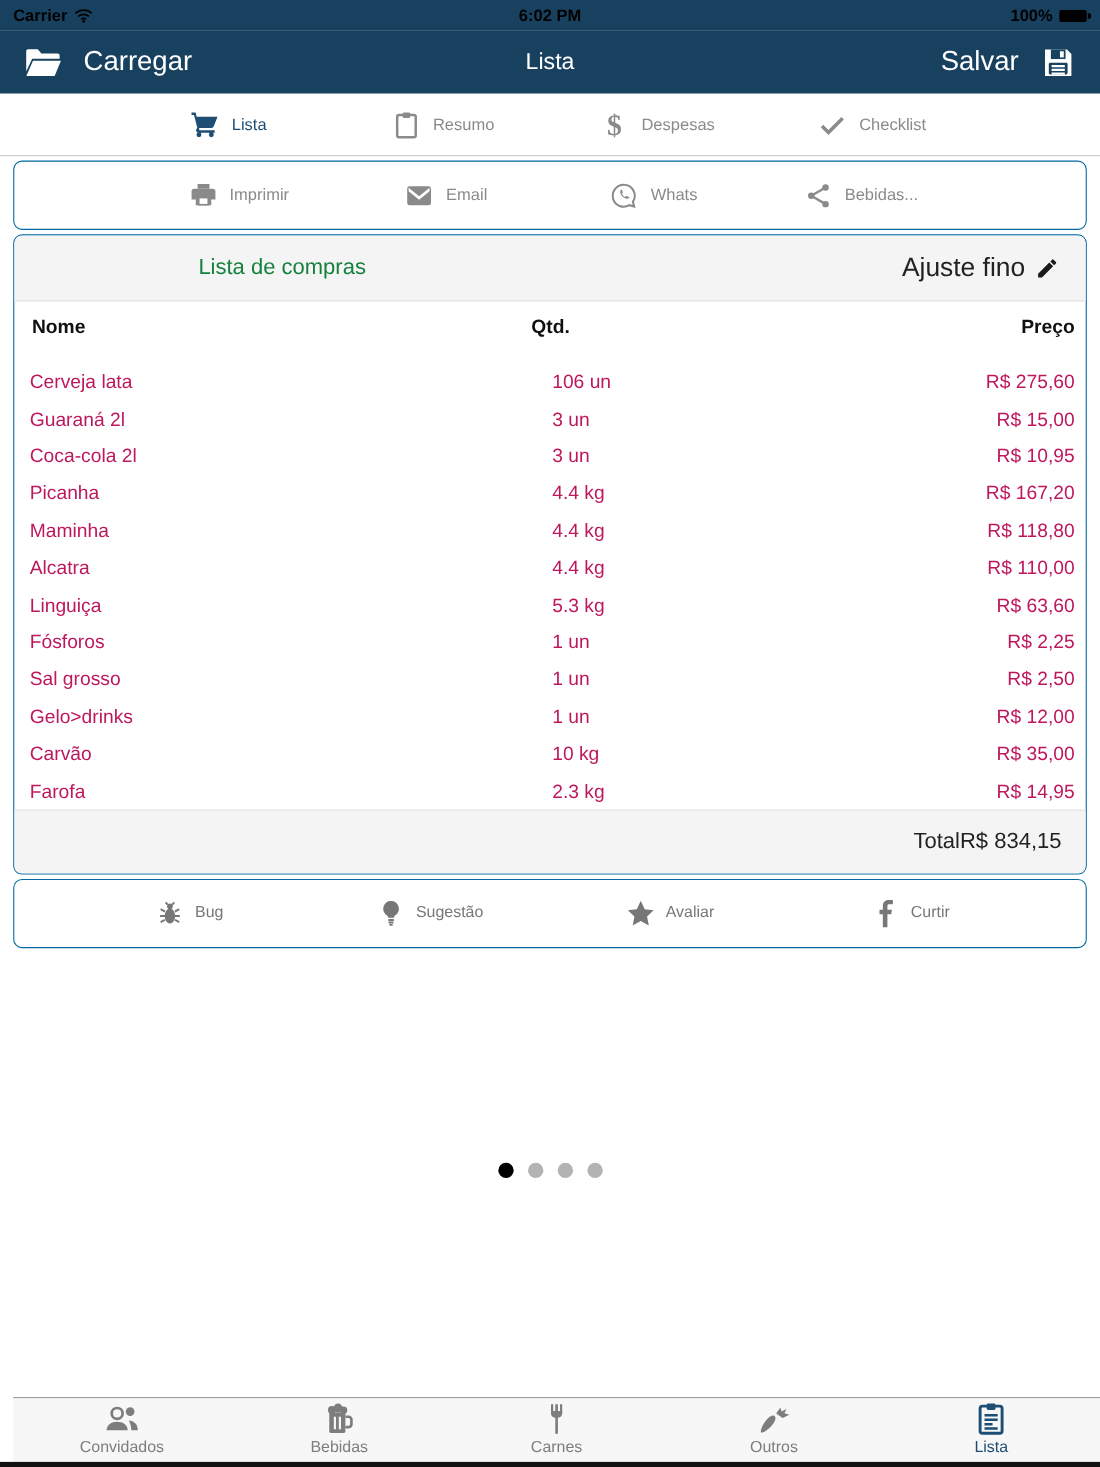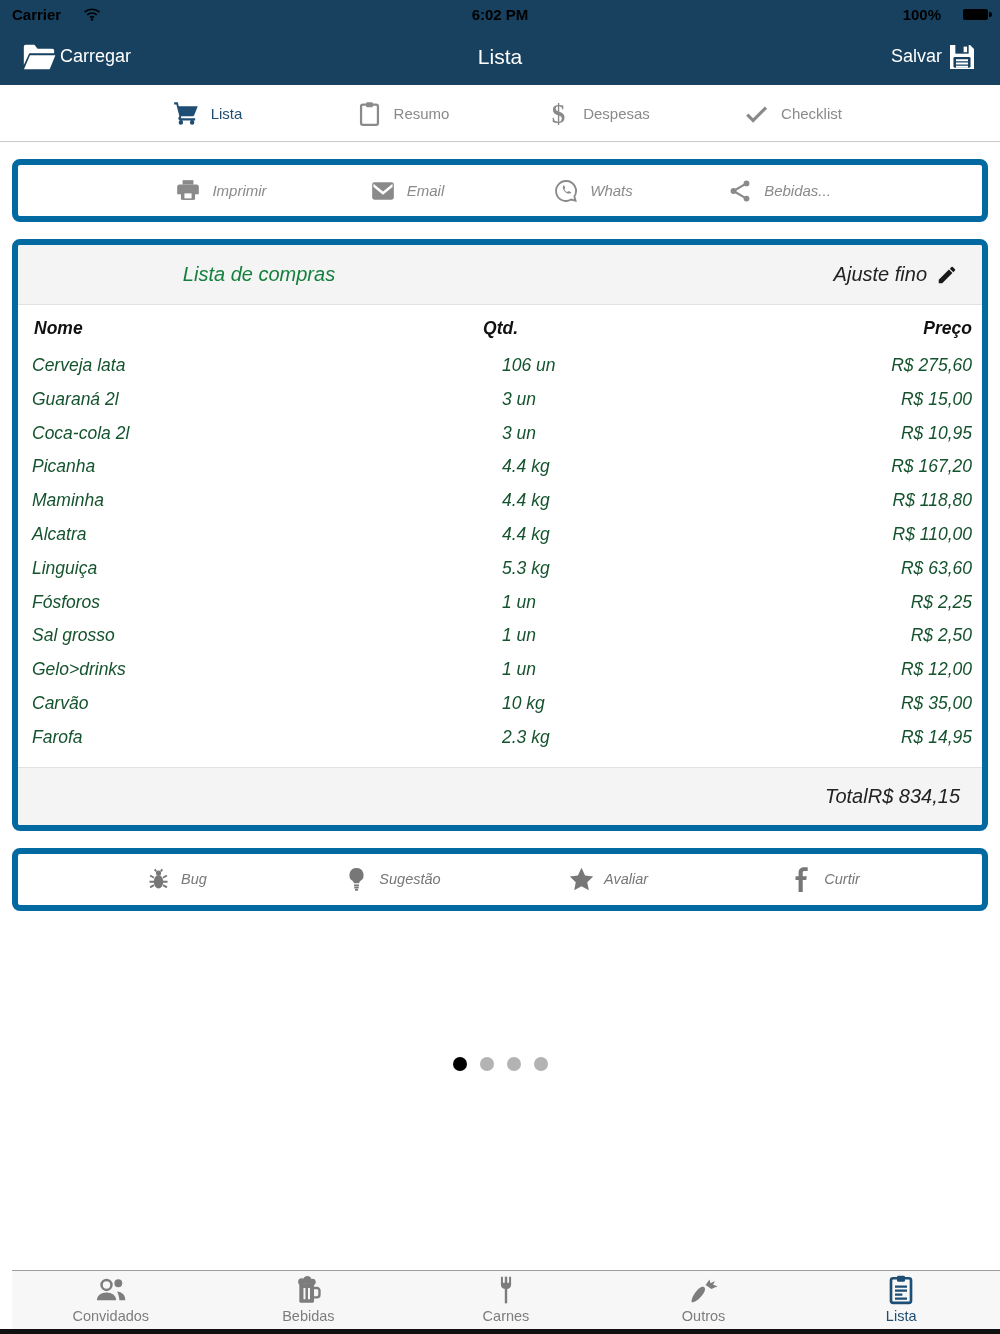--- a/index.html
+++ b/index.html
@@ -2,53 +2,53 @@
 <html style="--navy: #17415f; --navy-sel: #1e4e73; --hdrfill: #f4f4f4; --barfill: #f7f7f7;"><head>
 <meta charset="utf-8">
 <style>
   * { margin:0; padding:0; box-sizing:border-box; }
   html,body { width:1000px; height:1334px; background:#fff; font-family:"Liberation Sans", sans-serif; }
   .screen { position:relative; width:1000px; height:1334px; overflow:hidden; background:#fff; }
 
   
   .statusbar { height:28px; background:var(--navy); color:#000; display:flex; align-items:center;
                justify-content:space-between; padding:0 12px; font-size:15px; font-weight:600; position:relative; }
-  .statusbar .side { display:flex; align-items:center; gap:22px;text-align:center; }
+  .statusbar .side { display:flex; align-items:center; gap:6px;text-align:center; }
   .statusbar .time { position:absolute; left:50%; transform:translateX(-50%); }
   .wifi svg { width:18px; height:14px; display:block; }
   .battery { display:inline-block; width:25px; height:11px; background:#000; border-radius:2px; position:relative; }
   .battery::after { content:""; position:absolute; right:-4px; top:3px; width:3px; height:5px; background:#000; border-radius:0 2px 2px 0; }
 
   .navbar { height:57px; background:var(--navy); color:#fff; display:flex; align-items:center; padding:0 22px; position:relative; }
-  .nav-left, .nav-right { display:flex; align-items:center; gap:4px; font-size:18px; cursor:default; }
+  .nav-left, .nav-right { display:flex; align-items:center; gap:20px; font-size:25px; cursor:default; }
   .nav-right { margin-left:auto; }
   .nav-title { position:absolute; left:50%; transform:translateX(-50%); font-size:21px; }
   .nav-left .icon svg { width:34px; height:28px; display:block; }
   .nav-right .icon svg { width:32px; height:32px; display:block; }
 
   
   .viewtabs { height:57px; background:#fff; border-bottom:1px solid #c9c9c9; display:flex; padding:0 110px; }
   .vtab { flex:1; display:flex; align-items:center; justify-content:center; gap:11px; color:#8a8a8a; font-size:15px; cursor:default; }
   .vtab .icon svg { width:27px; height:27px; display:block; }
   .vtab.active { color:var(--navy-sel); }
 
   
-  .card { margin:17px 12px; border:6px solid #0369a1; border-radius:8px; background:#fff;font-style:italic; }
+  .card { margin:4px 12px; border:1px solid #0369a1; border-radius:8px; background:#fff; }
   .actions-card { height:63px; display:flex; align-items:center; padding:0 110px; }
   .action { flex:1; display:flex; align-items:center; justify-content:center; gap:11px; color:#8a8a8a; font-size:15px; cursor:default; }
   .action .icon svg { width:26px; height:26px; display:block; }
 
   .list-card { overflow:hidden; padding:0; }
   .list-header { background:var(--hdrfill); border-bottom:1px solid #e2e2e2; height:60px; display:flex; align-items:center; }
   .list-title { width:50%; text-align:center; font-size:20px; color:#15803d; }
-  .list-edit { width:50%; display:flex; justify-content:flex-end; align-items:center; gap:9px; padding-right:24px; font-size:20px; color:#222; cursor:default; }
+  .list-edit { width:50%; display:flex; justify-content:flex-end; align-items:center; gap:9px; padding-right:24px; font-size:24px; color:#222; cursor:default; }
   .list-edit .icon svg { width:22px; height:22px; display:block; }
 
   .cols { display:flex; align-items:center; height:46px; padding:0 10px 0 16px; font-weight:bold; font-size:17.5px; color:#111;gap:20px; }
-  .trow { display:flex; align-items:flex-start; height:33.8px; padding:0 10px 0 14px; font-size:17.5px; color:#14532d; }
+  .trow { display:flex; align-items:flex-end; height:33.8px; padding:0 10px 0 14px; font-size:17.5px; color:#be185d; }
   .c-name { flex:1 1 50%; }
   .c-qty  { flex:0 0 26%; text-align:left; }
   .c-price{ flex:0 0 24%; text-align:right; }
   .rows { padding:4px 0 6px; }
   .total-row { background:var(--hdrfill); border-top:1px solid #e2e2e2; height:58px; display:flex; align-items:center;
                justify-content:flex-end; padding:0 22px 0 29px; font-size:20px; color:#222; }
 
   .feedback-card { height:63px; display:flex; align-items:center; padding:0 50px; }
   .feedback { flex:1; display:flex; align-items:center; justify-content:center; gap:9px; color:#777; font-size:14.5px; cursor:default; }
   .feedback .icon svg { width:27px; height:27px; display:block; }

